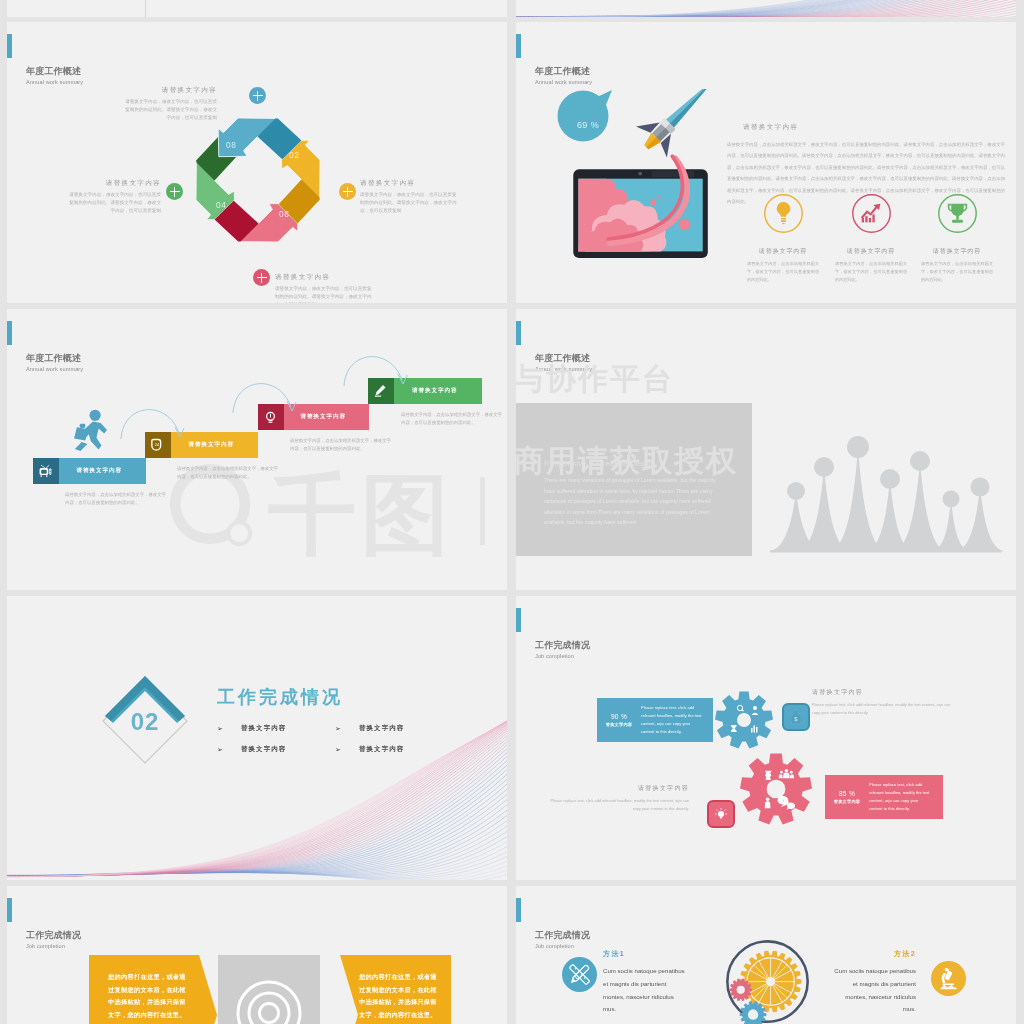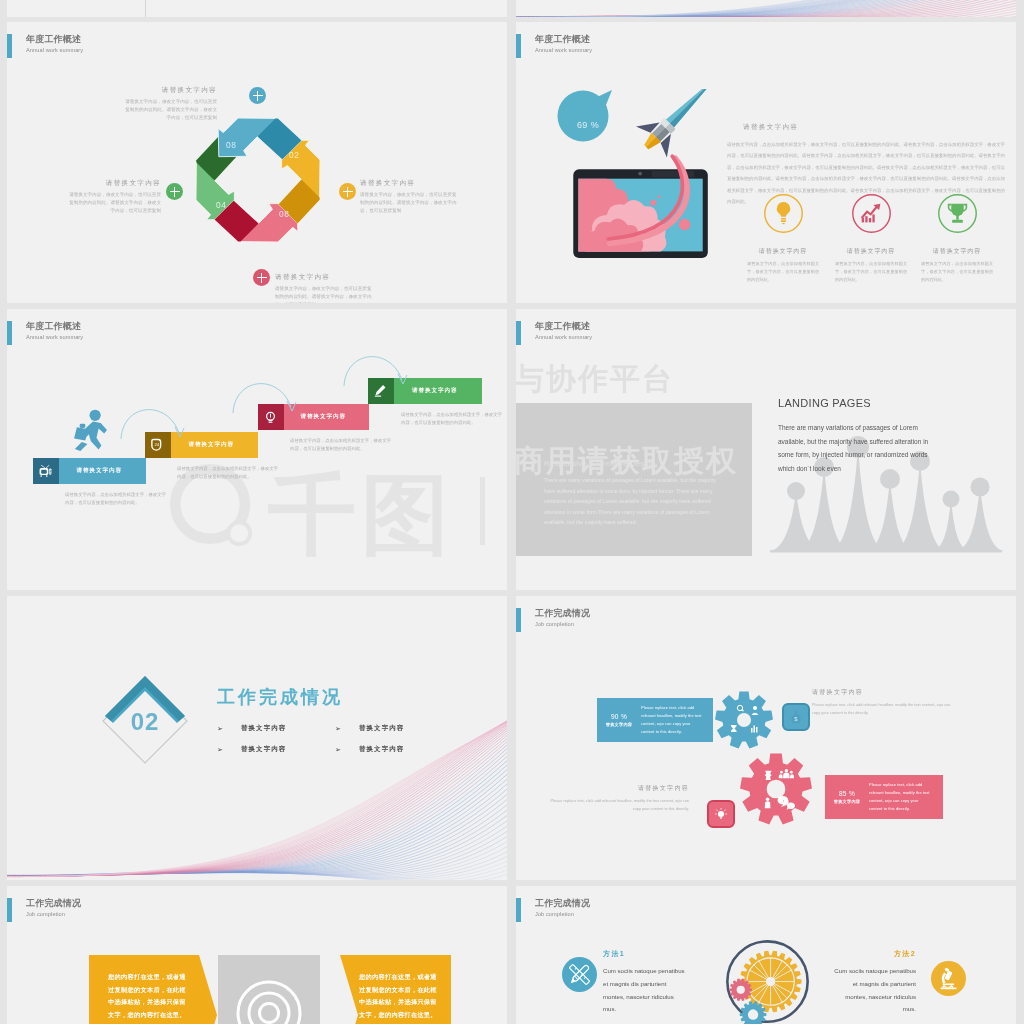--- a/index.html
+++ b/index.html
@@ -11,21 +11,21 @@
   
   .row0{top:-264px;height:281px;}
   .row1{top:22px;height:281px;}
   .row2{top:309px;height:281px;}
   .row3{top:596px;height:284px;}
   .row4{top:886px;height:281px;}
 
   
   .hdr{position:absolute;left:0px;top:12px;display:flex;align-items:flex-start;}
   .hdr .hbar{width:5px;height:24px;background:#4fa8c5;margin-right:14px;flex:0 0 auto;}
-  .hdr .tt{line-height:1;padding-top:1px;}
+  .hdr .tt{line-height:1;padding-top:1px;margin-top:32px;}
   .hdr .t1{font-size:9px;color:#787878;font-weight:bold;letter-spacing:.2px;}
   .hdr .t2{font-size:5.6px;color:#8e8e8e;margin-top:4px;letter-spacing:.1px;}
   .tiny{font-size:4.6px;line-height:1.75;color:#aeaeae;}
   .ttl{font-size:6.6px;color:#9a9a9a;letter-spacing:1.3px;}
 
   
   .cut0-line{position:absolute;left:138px;top:230px;width:1px;height:51px;background:#d6d6d6;}
   .wavetop{position:absolute;left:0;bottom:0;}
 
   
@@ -472,24 +472,20 @@
       <path d="M164 122 C 176 120 180 100 183 70 C 186 100 190 120 202 122 Z" fill="#d2d3d5"></path>
       <path d="M188 122 C 202 120 208 94 212 58 C 216 94 222 120 236 122 Z" fill="#d2d3d5"></path>
       <rect x="2" y="121" width="232" height="2.4" rx="1.2" fill="#d2d3d5"></rect>
     </svg>
 
     <div class="gbox">
       <div class="gbox-t">Responsive &amp; Creative Design</div>
       <div class="gbox-b">There are many variations of passages of Lorem available, but the majority have suffered alteration in some form, by injected humor. There are many variations of passages of Lorem available. but the majority have suffered alteration in some form.There are many variations of passages of Lorem available, but the majority have suffered</div>
     </div>
 
-    <div class="lp">
-      <div class="lp-t">LANDING PAGES</div>
-      <div class="lp-b">There are many variations of passages of Lorem available, but the majority have suffered alteration in some form, by injected humor, or randomized words which don´t look even</div>
-    </div>
 
     <div class="wm2">与协作平台</div>
     <div class="wm3">商用请获取授权</div>
   </div>
 
   <div class="slide row3">
 
     <svg class="waves" viewBox="0 0 500 200" width="500" height="200" preserveAspectRatio="none">
       <g id="wavegrp" fill="none" stroke-width="0.55">
           <path d="M0.0 195.4 L4.2 195.4 L8.3 195.4 L12.5 195.4 L16.7 195.4 L20.8 195.4 L25.0 195.3 L29.2 195.3 L33.3 195.3 L37.5 195.2 L41.7 195.2 L45.8 195.1 L50.0 195.0 L54.2 194.9 L58.3 194.9 L62.5 194.8 L66.7 194.7 L70.8 194.6 L75.0 194.4 L79.2 194.3 L83.3 194.2 L87.5 194.0 L91.7 193.9 L95.8 193.8 L100.0 193.6 L104.2 193.4 L108.3 193.3 L112.5 193.1 L116.7 192.9 L120.8 192.8 L125.0 192.6 L129.2 192.4 L133.3 192.2 L137.5 192.1 L141.7 191.9 L145.8 191.7 L150.0 191.5 L154.2 191.4 L158.3 191.2 L162.5 191.0 L166.7 190.9 L170.8 190.7 L175.0 190.6 L179.2 190.4 L183.3 190.3 L187.5 190.2 L191.7 190.1 L195.8 190.0 L200.0 189.9 L204.2 189.9 L208.3 189.8 L212.5 189.8 L216.7 189.7 L220.8 189.7 L225.0 189.7 L229.2 189.8 L233.3 189.8 L237.5 189.9 L241.7 189.9 L245.8 190.0 L250.0 190.1 L254.2 190.3 L258.3 190.4 L262.5 190.6 L266.7 190.8 L270.8 191.0 L275.0 191.2 L279.2 191.5 L283.3 191.8 L287.5 192.0 L291.7 192.3 L295.8 192.7 L300.0 193.0 L304.2 193.4 L308.3 193.7 L312.5 194.1 L316.7 194.5 L320.8 194.9 L325.0 195.3 L329.2 195.8 L333.3 196.2 L337.5 196.6 L341.7 197.1 L345.8 197.5 L350.0 198.0 L354.2 198.4 L358.3 198.9 L362.5 199.4 L366.7 199.8 L370.8 200.2 L375.0 200.6 L379.2 201.1 L383.3 201.5 L387.5 201.8 L391.7 202.2 L395.8 202.5 L400.0 202.8 L404.2 203.1 L408.3 203.3 L412.5 203.5 L416.7 203.7 L420.8 203.8 L425.0 203.9 L429.2 204.0 L433.3 204.0 L437.5 203.9 L441.7 203.8 L445.8 203.6 L450.0 203.3 L454.2 203.0 L458.3 202.6 L462.5 202.2 L466.7 201.7 L470.8 201.0 L475.0 200.4 L479.2 199.6 L483.3 198.7 L487.5 197.8 L491.7 196.7 L495.8 195.6 L500.0 194.3 " stroke="#c9d7ee" fill="none" stroke-width="0.42" opacity="0.95"></path>

